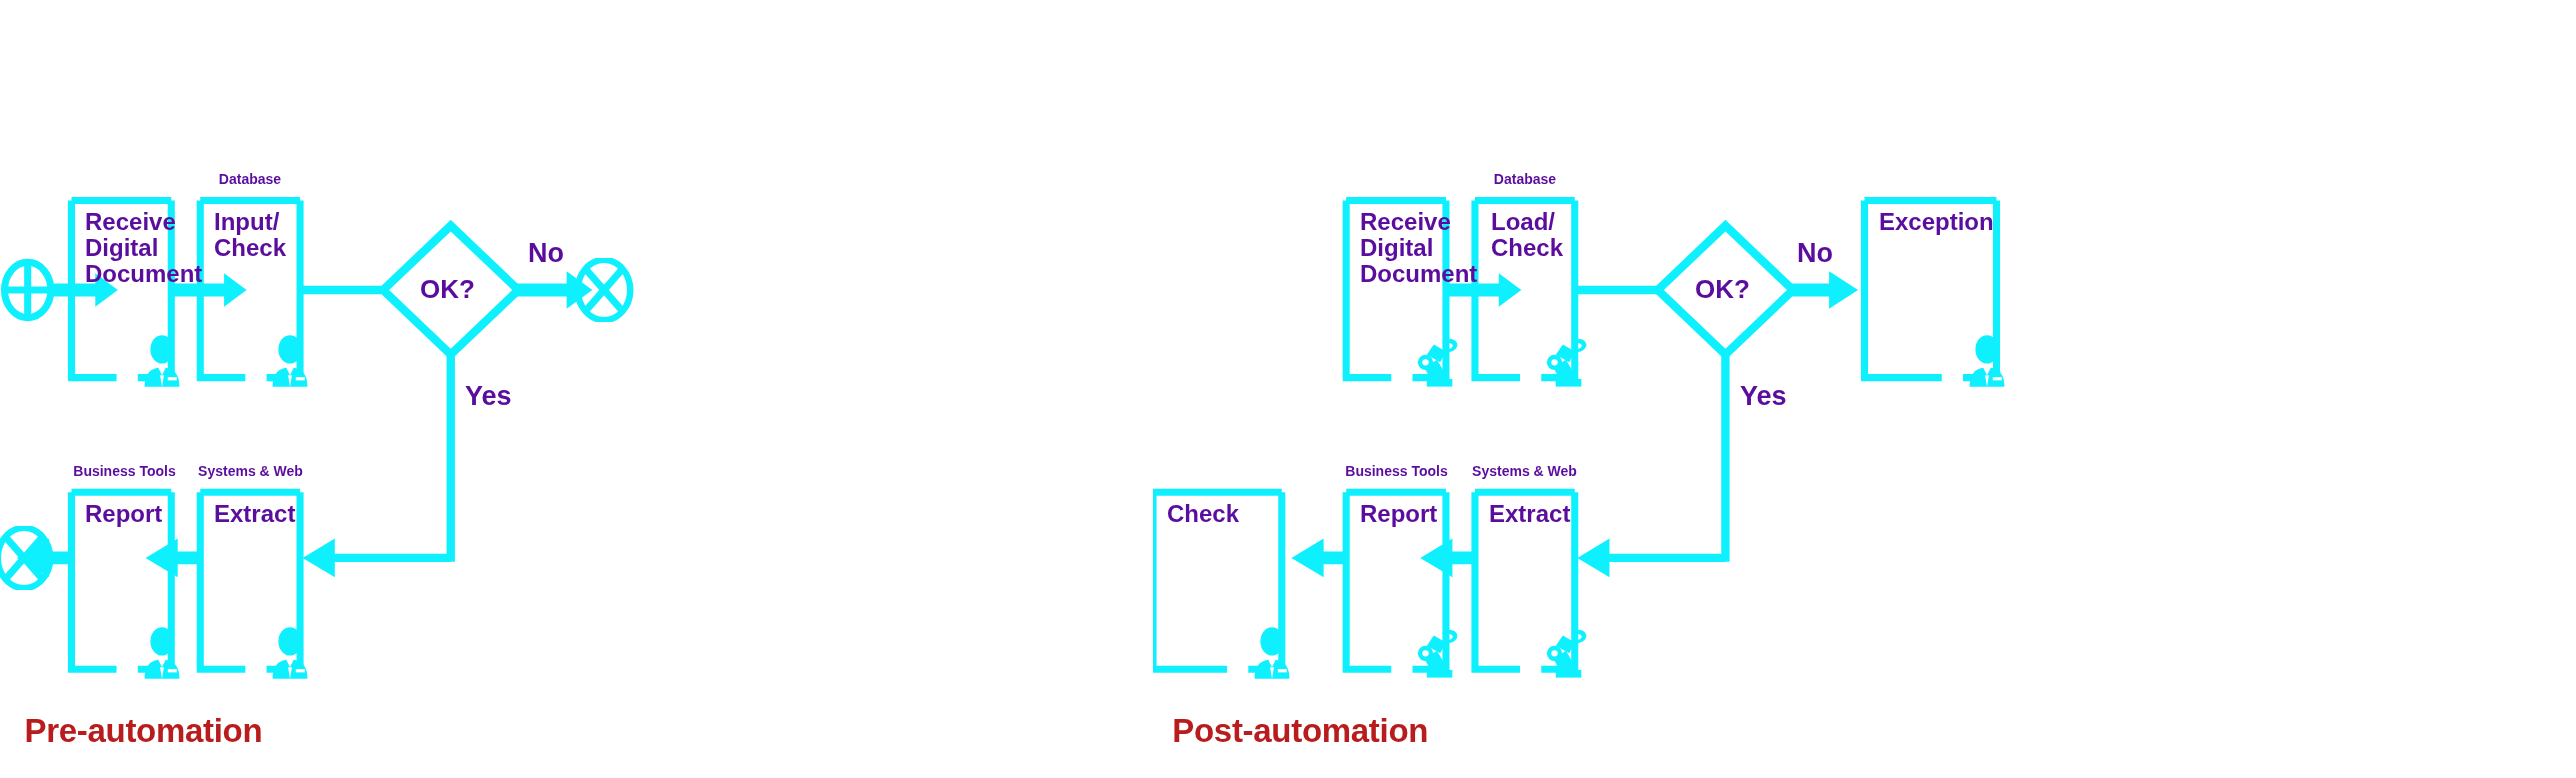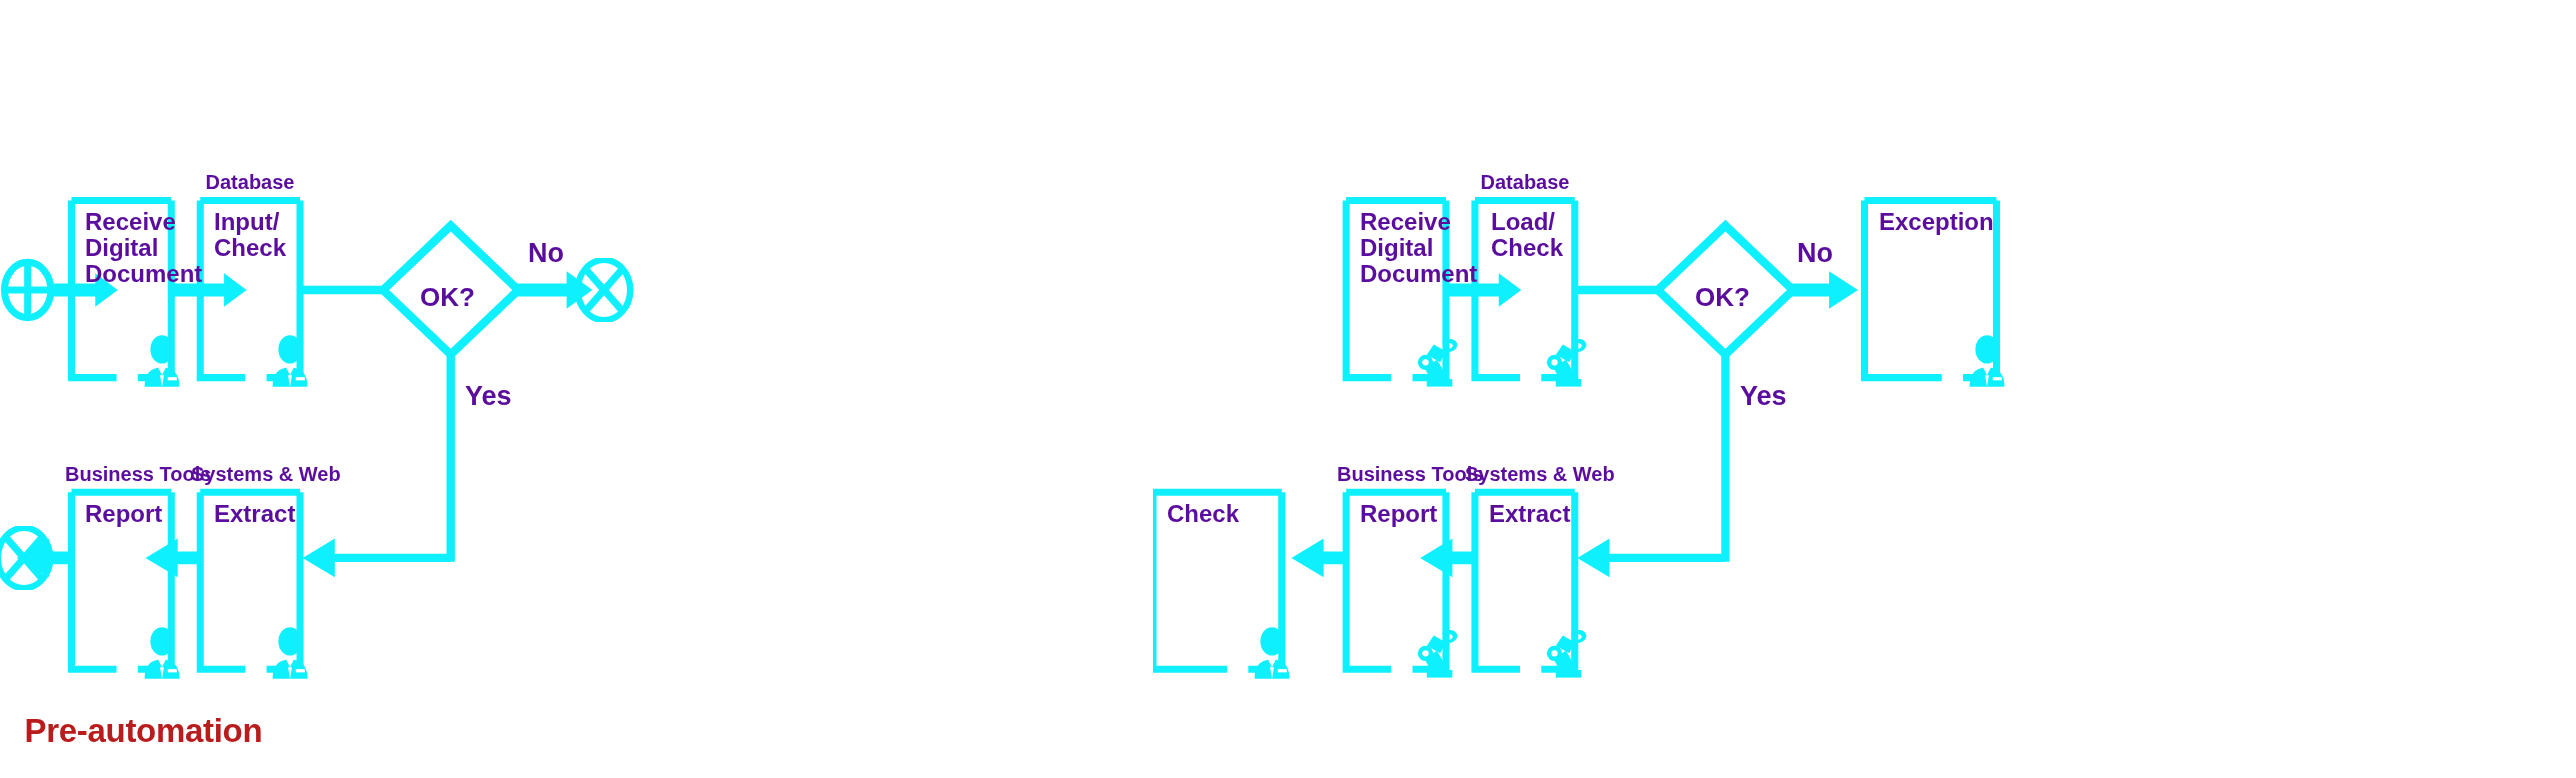--- a/index.html
+++ b/index.html
@@ -42,39 +42,38 @@
     left:14px;top:9px;
     font-weight:bold;
     font-size:24px;
     line-height:1.08;
     color:#5B0D9E;
     white-space:pre-line;
   }
   .lane-label{
     position:absolute;
     font-weight:bold;
-    font-size:20px;
+    font-size:14px;
     color:#5B0D9E;
     white-space:nowrap;
     text-align:center;
   }
   .edge-label{
     position:absolute;
     font-weight:bold;
     font-size:27px;
     color:#5B0D9E;
     white-space:nowrap;
   }
   .diamond-label{
     position:absolute;
     font-weight:bold;
     font-size:26px;
     color:#5B0D9E;
     white-space:nowrap;
-    margin-top:8px;
   }
   .icon-slot{position:absolute;}
 </style>
 </head>
 <body>
 
 <div class="panel" id="panel-left">
 
 
   <div class="stage">
@@ -412,14 +411,15 @@
       <svg width="40" height="52" viewBox="0 0 62 80">
         <ellipse cx="31" cy="22" rx="18" ry="22" fill="#0FF0FF"></ellipse>
         <path d="M 4 80 C 4 57 16 50 31 50 C 46 50 58 57 58 80 Z" fill="#0FF0FF"></path>
         <path d="M 25 50 L 31 62 L 37 50 L 34 48 L 28 48 Z" fill="#ffffff"></path>
         <path d="M 28 62 L 31 80 L 34 62 Z" fill="#ffffff"></path>
         <rect x="40" y="65" width="14" height="5" fill="#ffffff"></rect>
       </svg>
     </div>
   </div>
 
+  <div class="caption" style="left:19.3px;top:712px;">Post-automation</div>
 </div>
 
 
 </body></html>

